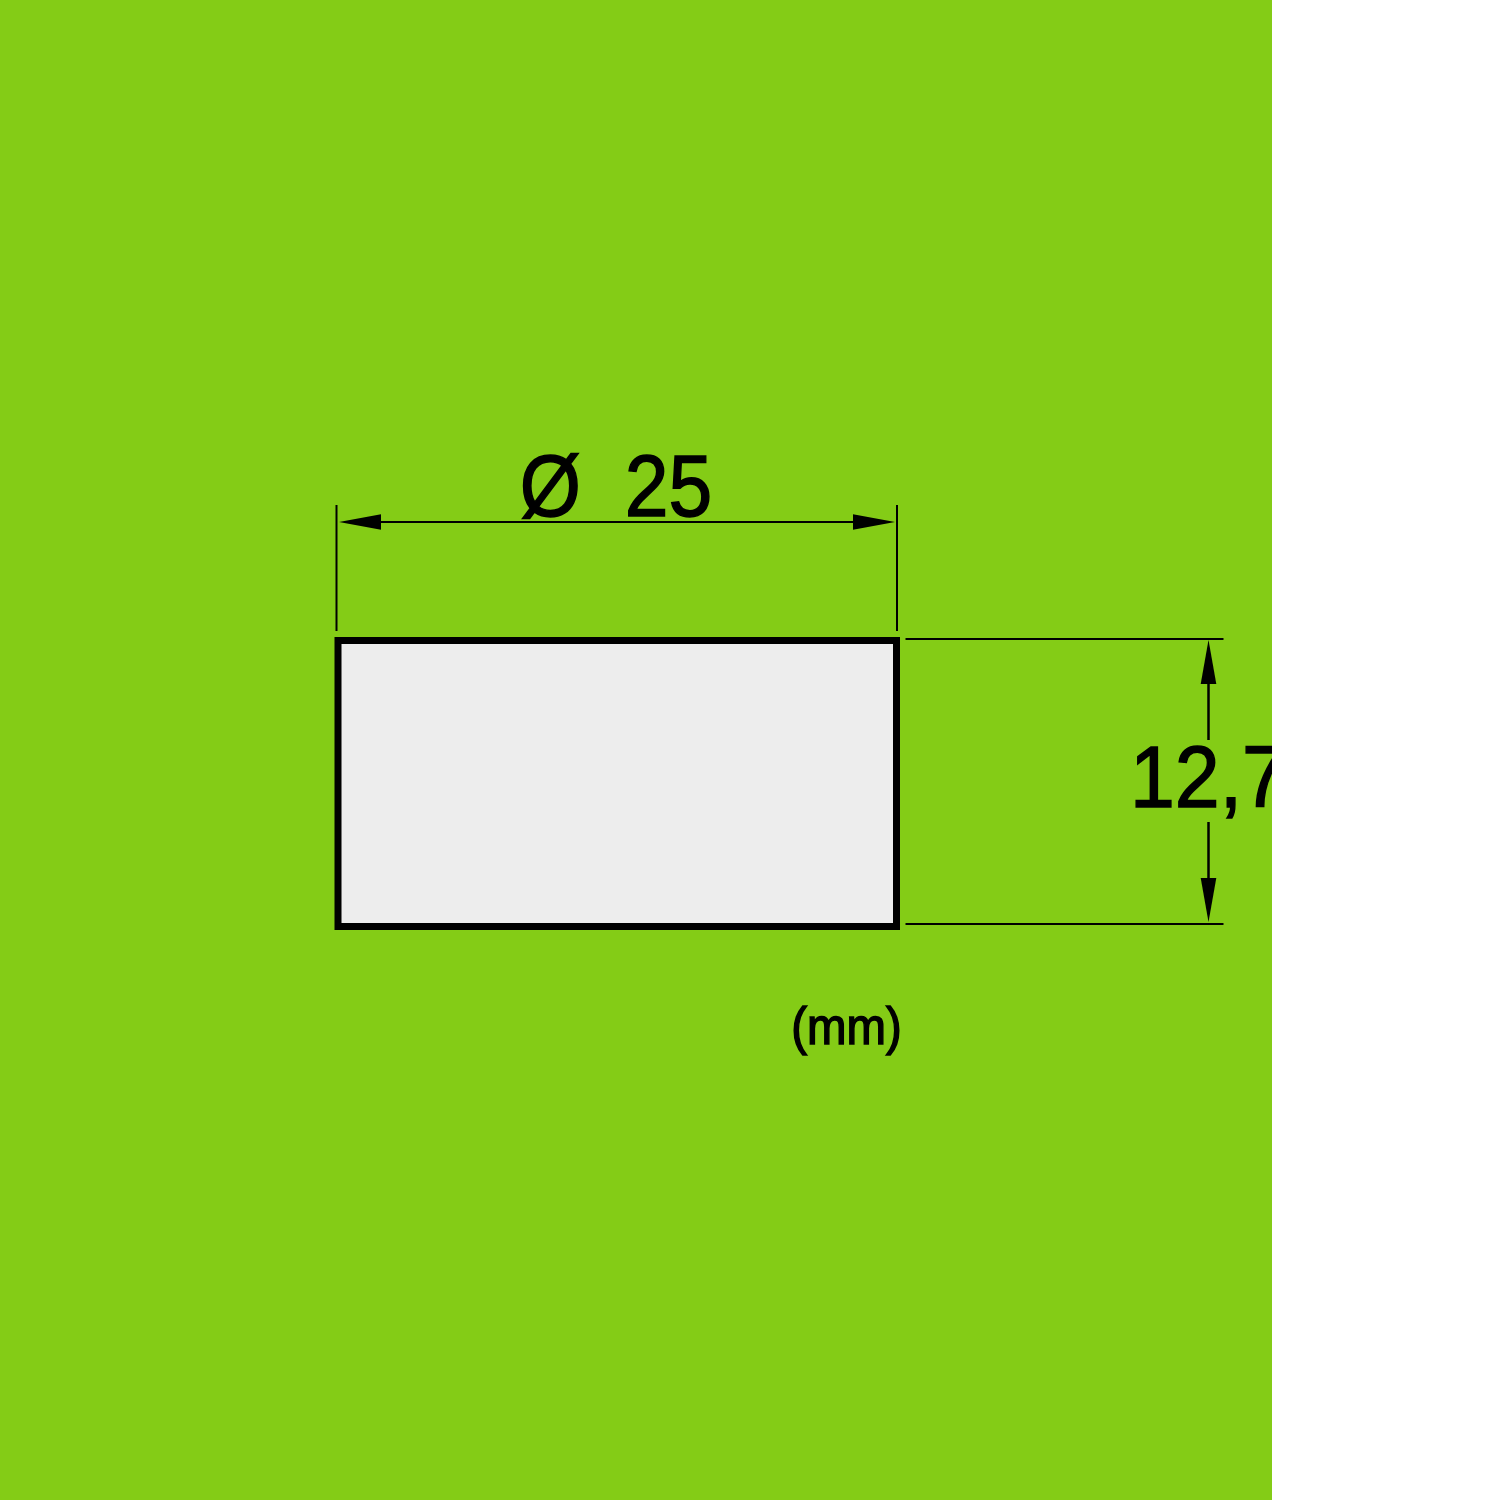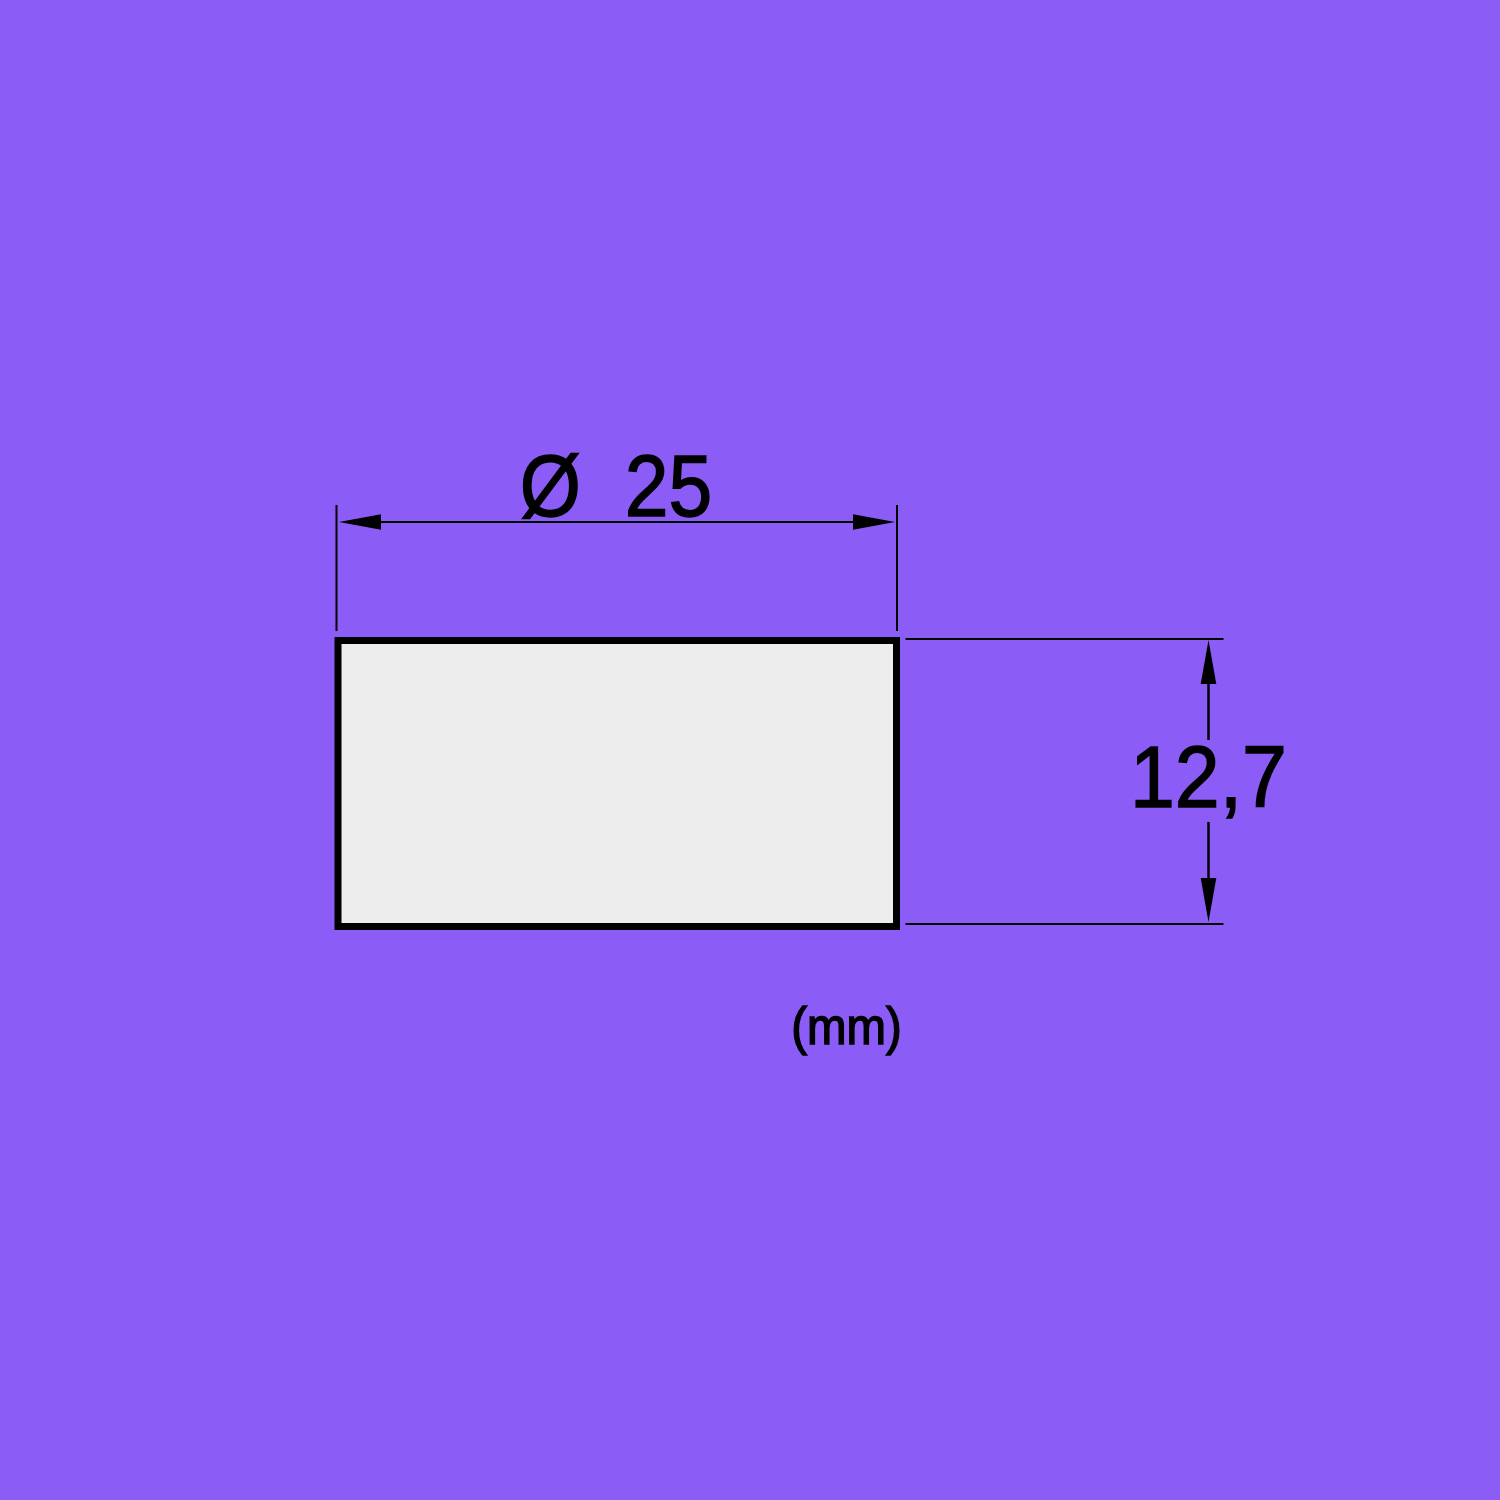--- a/index.html
+++ b/index.html
@@ -1,16 +1,16 @@
 <!DOCTYPE html>
 <html><head>
 <meta charset="utf-8">
 <style>
   html,body{margin:0;padding:0;background:#ffffff;}
-  .page{position:relative;width:1500px;height:1500px;background:#8b5cf6;overflow:hidden;}
+  .page{position:relative;width:1272px;height:1500px;background:#84cc16;overflow:hidden;}
   svg{position:absolute;left:0;top:0;}
   text{font-family:"Liberation Sans", sans-serif;fill:#000000;stroke:#000000;stroke-width:1.5;}
 </style>
 </head>
 <body>
 <div class="page">
 <svg width="1500" height="1500" viewBox="0 0 1500 1500">
 
   <rect x="338" y="640.5" width="558.5" height="286" fill="#ededed" stroke="#000000" stroke-width="7"></rect>
 

